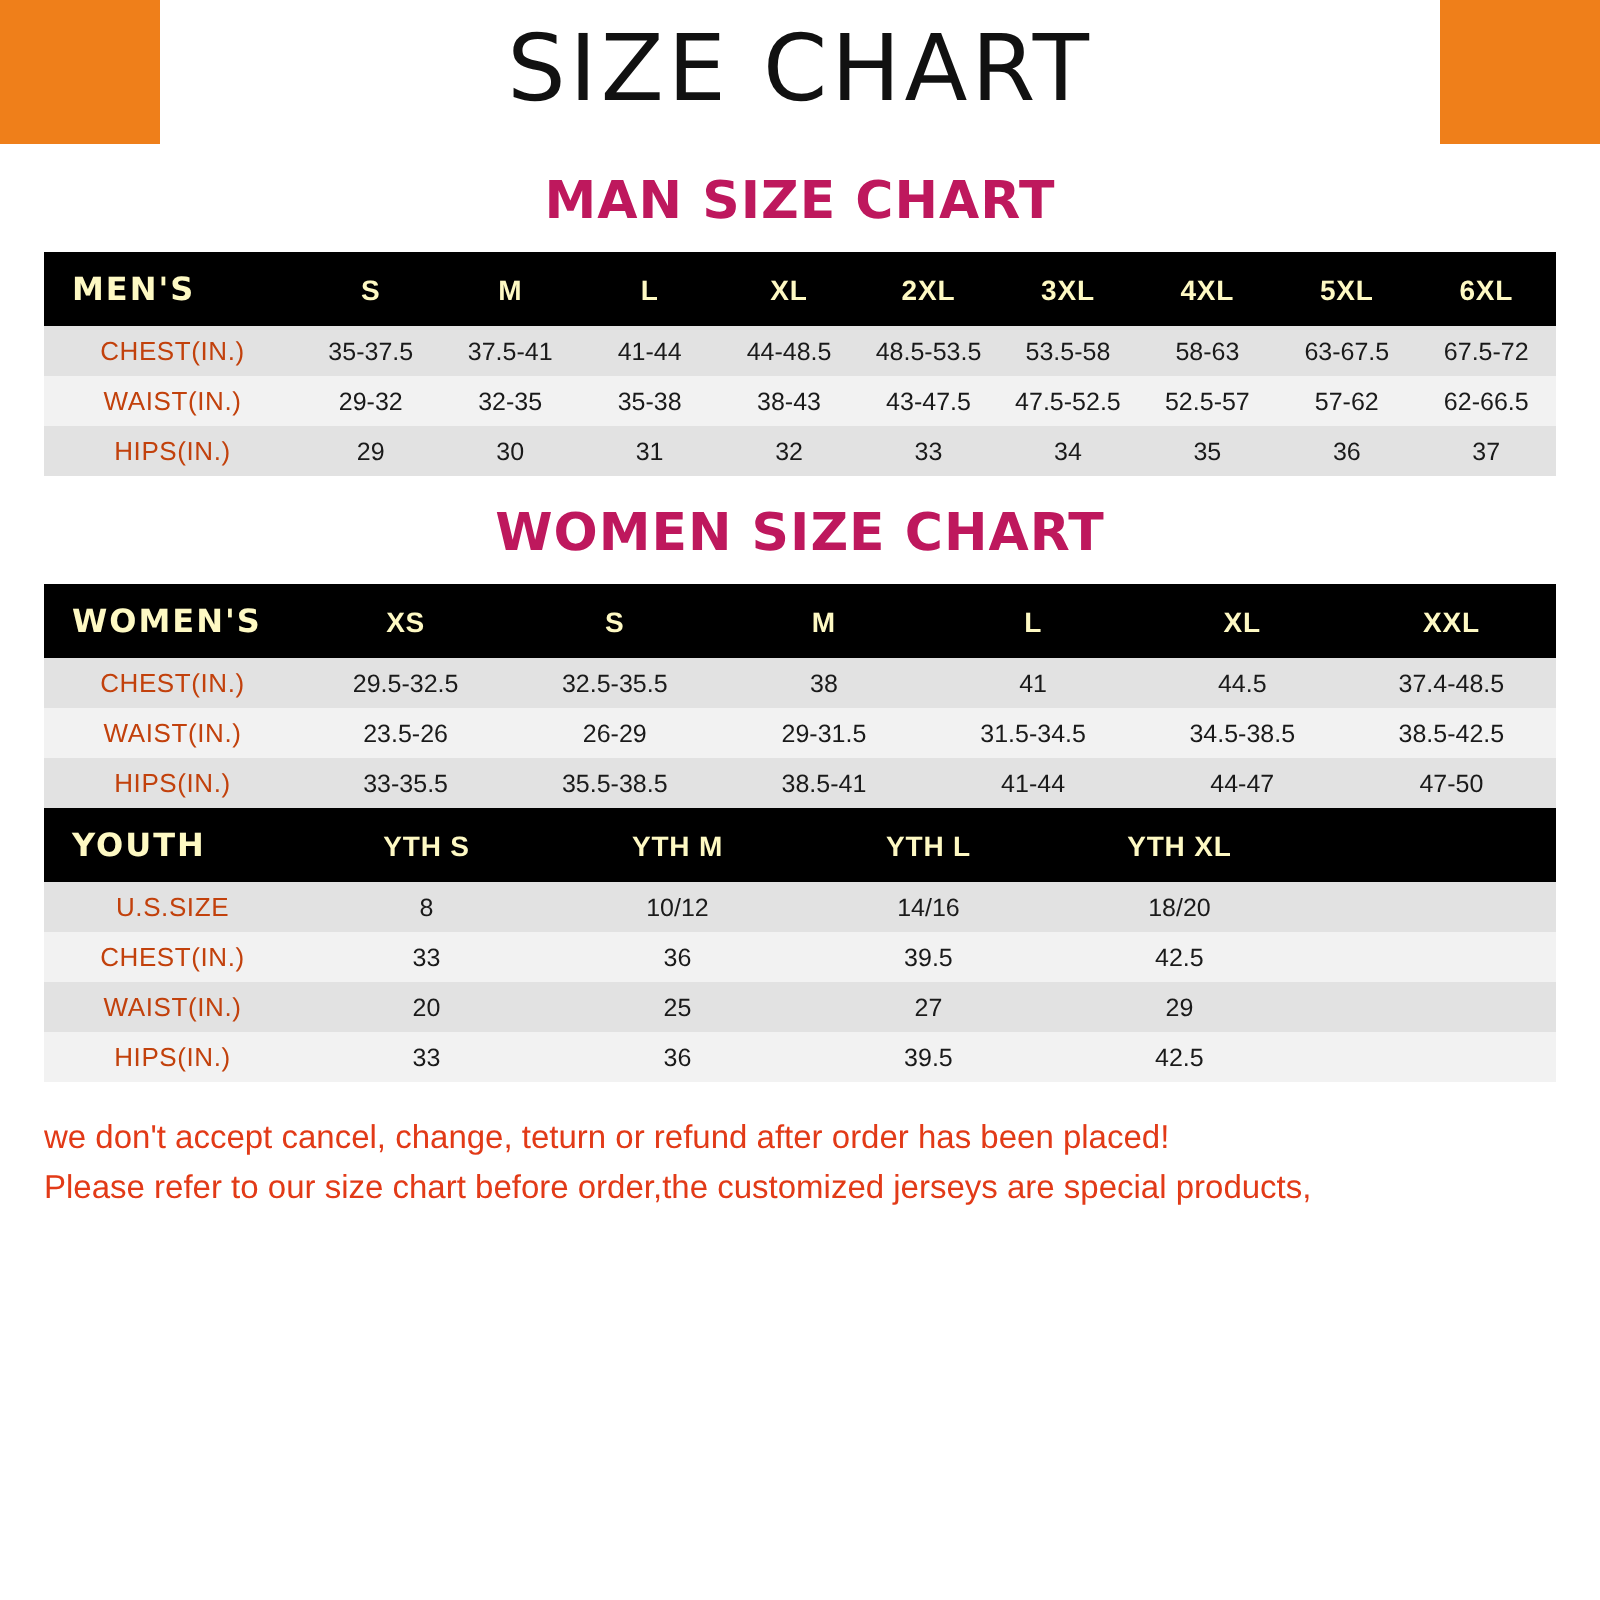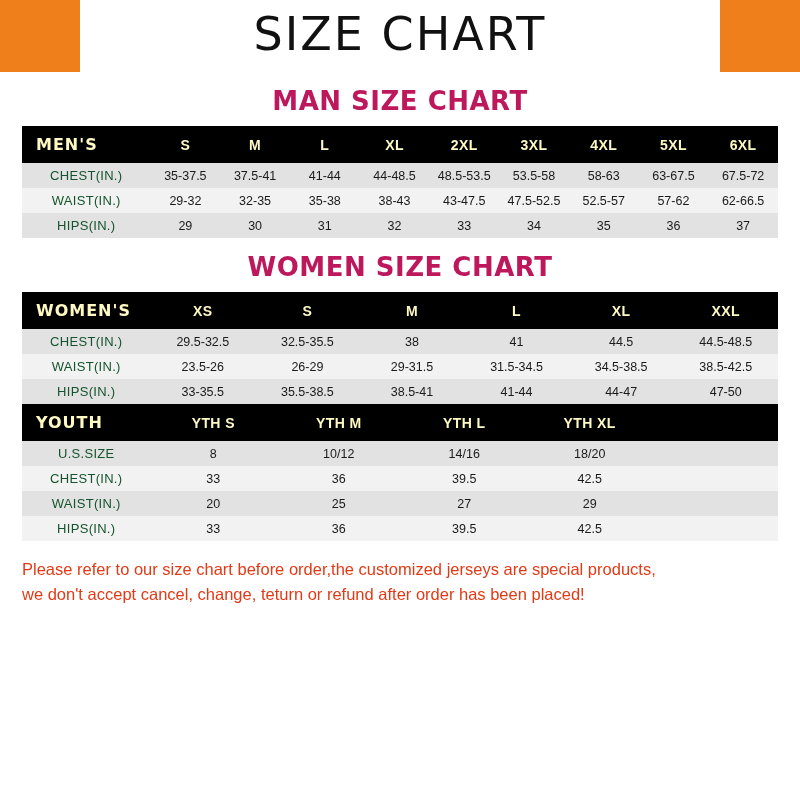--- a/index.html
+++ b/index.html
@@ -88,21 +88,21 @@
   }
   table.chart tbody tr.odd td {
     background: #e2e2e2;
   }
   table.chart tbody tr.even td {
     background: #f2f2f2;
   }
   table.chart tbody td.rowlabel {
     font-size: 13px;
     letter-spacing: 0.3px;
-    color: #14532d;
+    color: #c2410c;
   }
   
   .men col.first, .women col.first, .youth col.first { width: 17%; }
   
   .note {
     margin: 16px 22px 0 22px;
     color: #e23a17;
     font-size: 16.5px;
     line-height: 1.5;
     font-family: "Liberation Sans", sans-serif;
@@ -214,21 +214,21 @@
         </tr>
       </thead>
       <tbody>
         <tr class="odd">
           <td class="rowlabel">CHEST(IN.)</td>
           <td>29.5-32.5</td>
           <td>32.5-35.5</td>
           <td>38</td>
           <td>41</td>
           <td>44.5</td>
-          <td>44.5-48.5</td>
+          <td>37.4-48.5</td>
         </tr>
         <tr class="even">
           <td class="rowlabel">WAIST(IN.)</td>
           <td>23.5-26</td>
           <td>26-29</td>
           <td>29-31.5</td>
           <td>31.5-34.5</td>
           <td>34.5-38.5</td>
           <td>38.5-42.5</td>
         </tr>
@@ -296,17 +296,17 @@
           <td>36</td>
           <td>39.5</td>
           <td>42.5</td>
           <td></td>
         </tr>
       </tbody>
     </table>
   </div>
 
   <div class="note">
+    <div>we don't accept cancel, change, teturn or refund after order has been placed!</div>
     <div>Please refer to our size chart before order,the customized jerseys are special products,</div>
-    <div>we don't accept cancel, change, teturn or refund after order has been placed!</div>
   </div>
 
 </div>
 
 </body></html>

